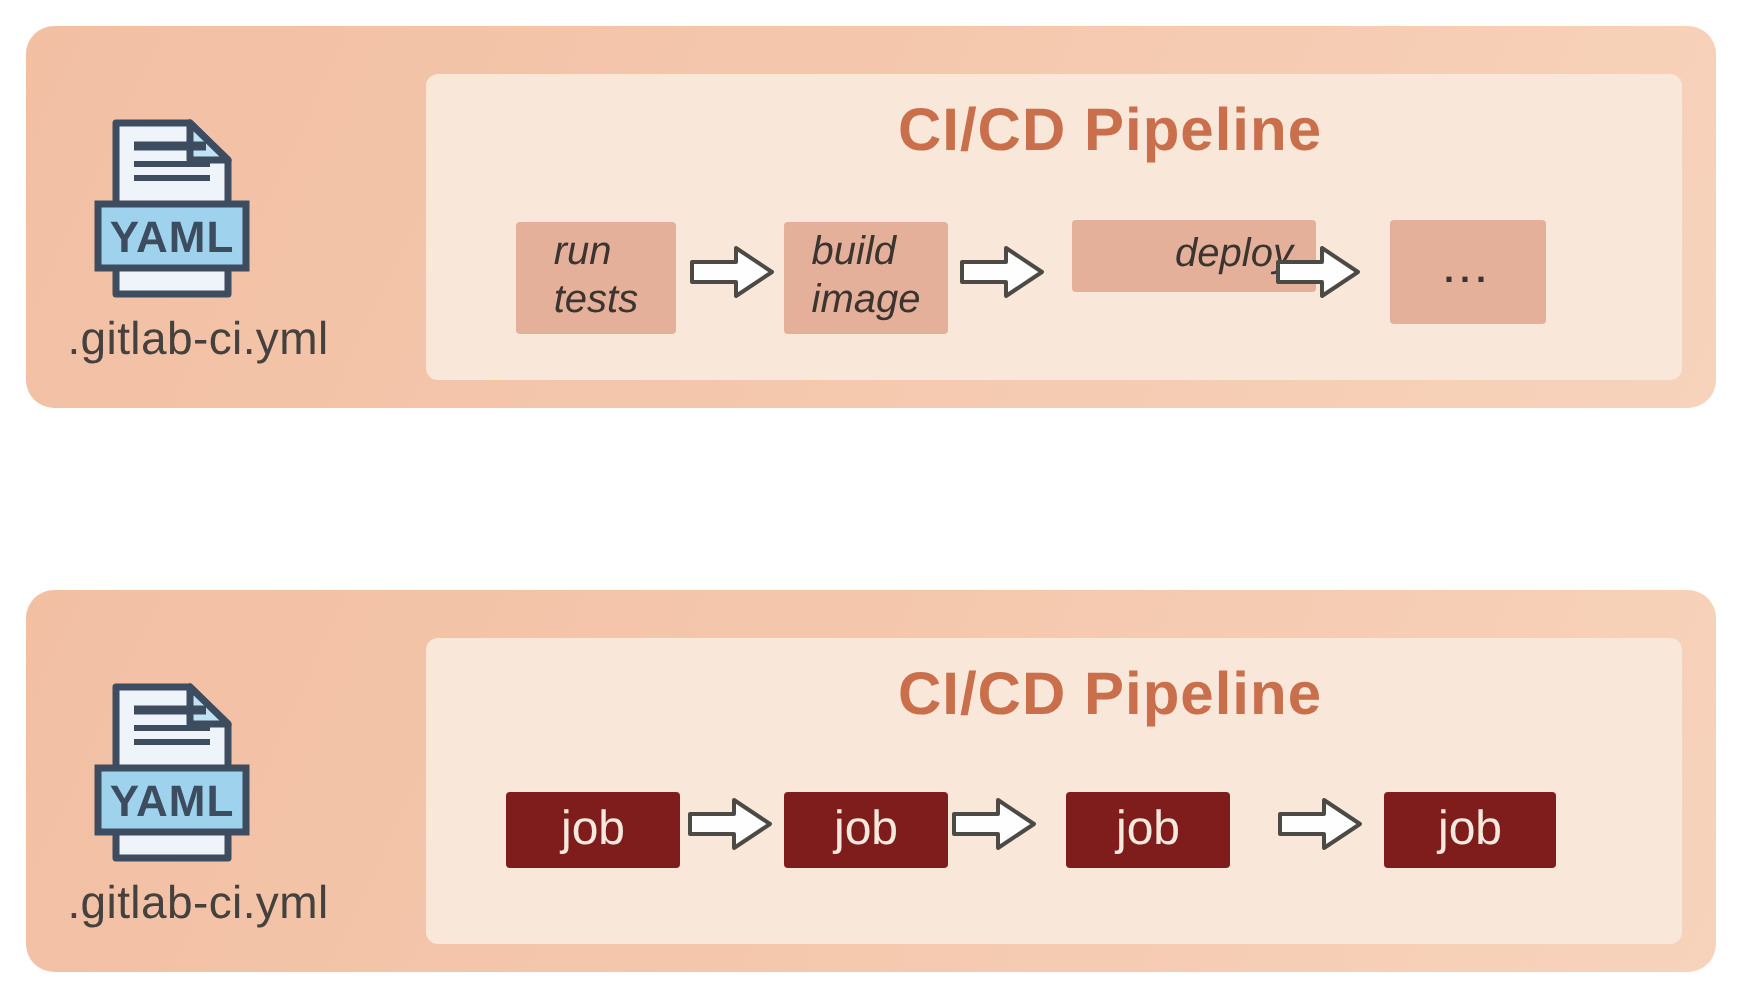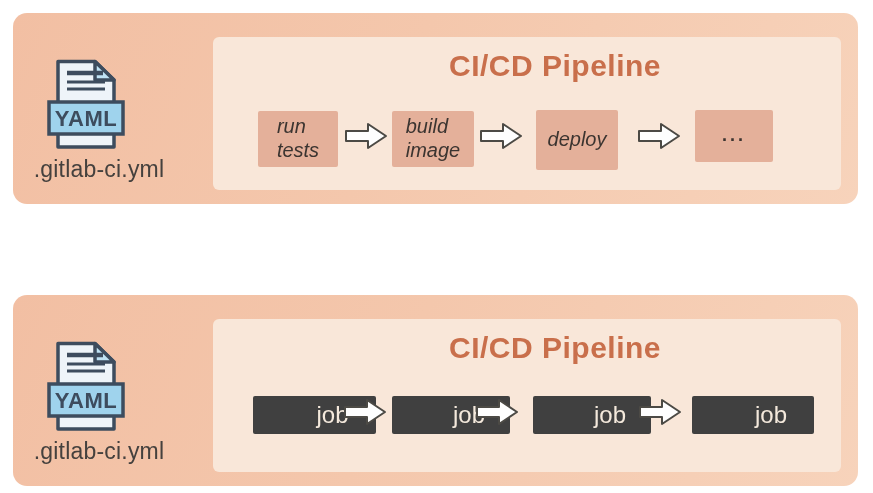--- a/index.html
+++ b/index.html
@@ -31,29 +31,29 @@
     display:flex;align-items:center;justify-content:center;
   }
   .stage-box .stage-label{
     font-style:italic;font-family:Liberation Sans, sans-serif;
     font-size:20px;line-height:1.18;color:#3b3430;white-space:pre-line;text-align:left;
   }
   .stage-box.ellipsis .stage-label{
     font-style:normal;font-weight:700;letter-spacing:3px;font-size:18px;
   }
   .job-box{
-    position:absolute;background:#404040;border-radius:2px;
-    display:flex;align-items:center;justify-content:center;padding-left:36px;
+    position:absolute;background:#7f1d1d;border-radius:2px;
+    display:flex;align-items:center;justify-content:center;
   }
   .job-box .job-label{font-size:24px;color:#f4e9dc;}
   .arrow{position:absolute;width:44px;height:30px;}
   
   .p1 .b1{left:45px;top:74px;width:80px;height:56px;}
   .p1 .b2{left:179px;top:74px;width:82px;height:56px;}
-  .p1 .b3{left:323px;top:73px;width:82px;height:60px;}
+  .p1 .b3{left:323px;top:73px;width:82px;height:36px;padding-left:40px;}
   .p1 .b4{left:482px;top:73px;width:78px;height:52px;}
   .p1 .a1{left:131px;top:84px;}
   .p1 .a2{left:266px;top:84px;}
   .p1 .a3{left:424px;top:84px;}
   
   .p2 .b1{left:40px;top:77px;width:87px;height:38px;}
   .p2 .b2{left:179px;top:77px;width:82px;height:38px;}
   .p2 .b3{left:320px;top:77px;width:82px;height:38px;}
   .p2 .b4{left:479px;top:77px;width:86px;height:38px;}
   .p2 .a1{left:130px;top:78px;}

